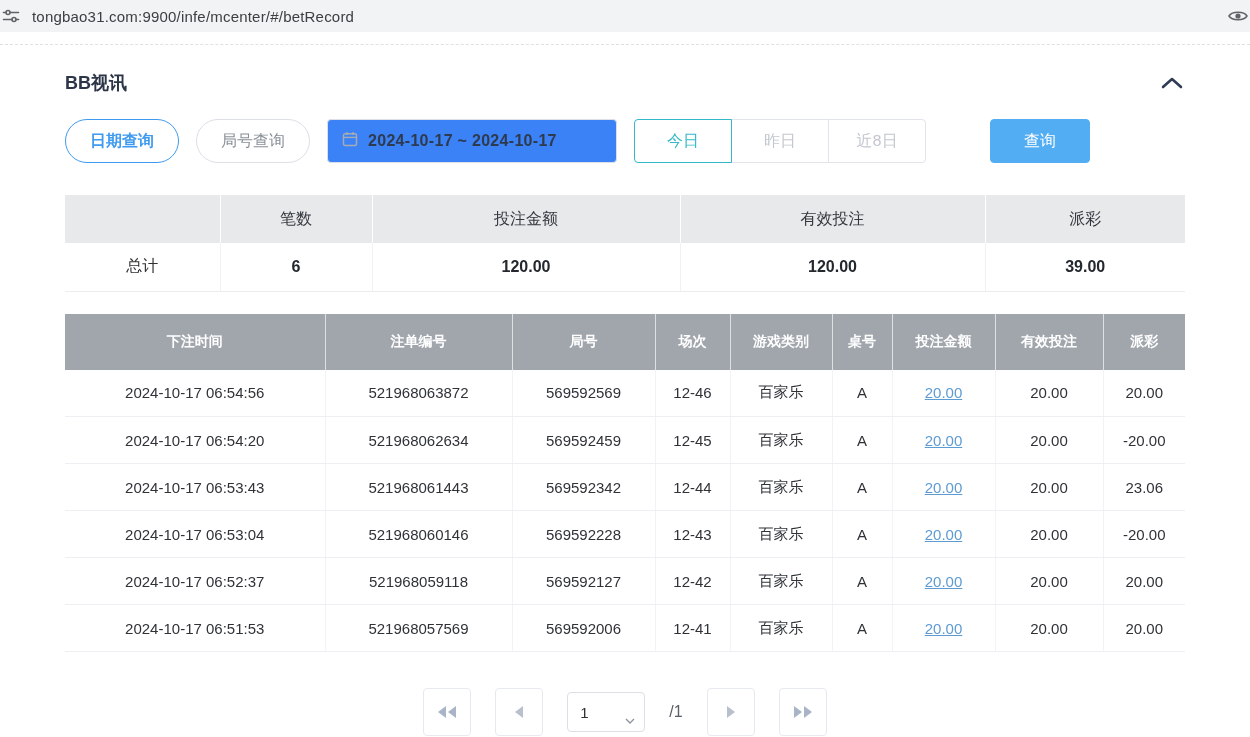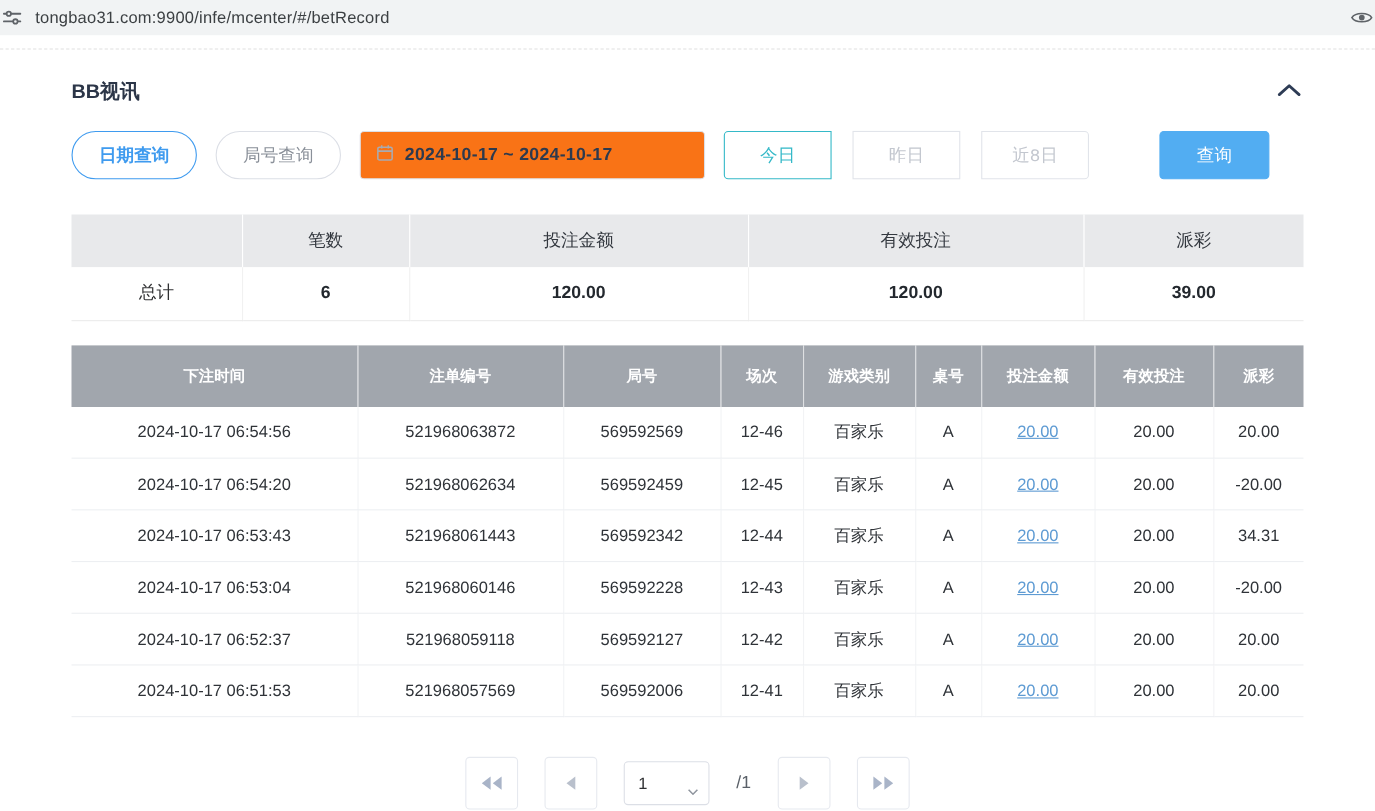--- a/index.html
+++ b/index.html
@@ -50,32 +50,32 @@
     background: #fff;
     border: 1px solid #dcdfe6;
     color: #8a9099;
     font-size: 16px;
     cursor: pointer;
     font-family: inherit;
   }
   .pill.active { border-color: #3f9bef; color: #3f9bef; font-weight: bold; }
   .date-input {
     height: 44px;
-    width: 314px;
+    width: 290px;
     border: 1px solid #dcdfe6;
     border-radius: 4px;
     display: flex;
     align-items: center;
     gap: 10px;
     padding: 0 14px;
     cursor: pointer;
-    background: #f97316;
+    background: #3b82f6;
   }
   .date-input .date-val { font-size: 16px; font-weight: 600; color: #2e3a4e; letter-spacing: .3px; }
-  .btn-group { display: flex; gap: 20px; }
+  .btn-group { display: flex; }
   .range-btn {
     height: 44px;
     width: 98px;
     background: #fff;
     border: 1px solid #e1e4ea;
     color: #c3c7cf;
     font-size: 16px;
     cursor: pointer;
     margin-left: -1px;
     font-family: inherit;
@@ -326,21 +326,21 @@
       </tr>
       <tr>
         <td>2024-10-17 06:53:43</td>
         <td>521968061443</td>
         <td>569592342</td>
         <td>12-44</td>
         <td>百家乐</td>
         <td>A</td>
         <td><a class="amt-link">20.00</a></td>
         <td>20.00</td>
-        <td>34.31</td>
+        <td>23.06</td>
       </tr>
       <tr>
         <td>2024-10-17 06:53:04</td>
         <td>521968060146</td>
         <td>569592228</td>
         <td>12-43</td>
         <td>百家乐</td>
         <td>A</td>
         <td><a class="amt-link">20.00</a></td>
         <td>20.00</td>

